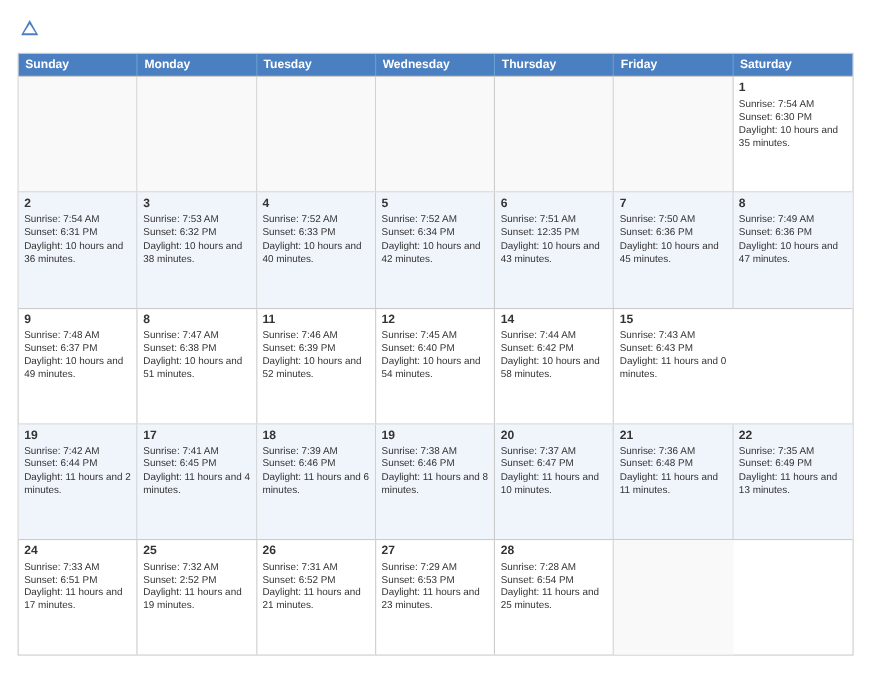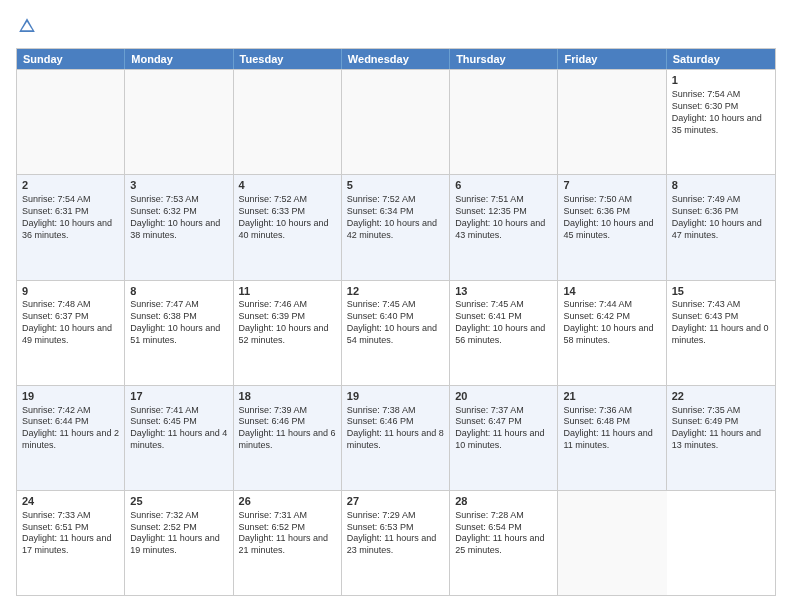--- a/index.html
+++ b/index.html
@@ -220,26 +220,20 @@
 Sunset: 6:39 PM
 Daylight: 10 hours and 52 minutes.</div>
           </div>
           <div class="cal-cell">
             <span class="day-num">12</span>
             <div class="cal-cell-info">Sunrise: 7:45 AM
 Sunset: 6:40 PM
 Daylight: 10 hours and 54 minutes.</div>
           </div>
           <div class="cal-cell">
-            <span class="day-num">13</span>
-            <div class="cal-cell-info">Sunrise: 7:45 AM
-Sunset: 6:41 PM
-Daylight: 10 hours and 56 minutes.</div>
-          </div>
-          <div class="cal-cell">
             <span class="day-num">14</span>
             <div class="cal-cell-info">Sunrise: 7:44 AM
 Sunset: 6:42 PM
 Daylight: 10 hours and 58 minutes.</div>
           </div>
           <div class="cal-cell">
             <span class="day-num">15</span>
             <div class="cal-cell-info">Sunrise: 7:43 AM
 Sunset: 6:43 PM
 Daylight: 11 hours and 0 minutes.</div>

